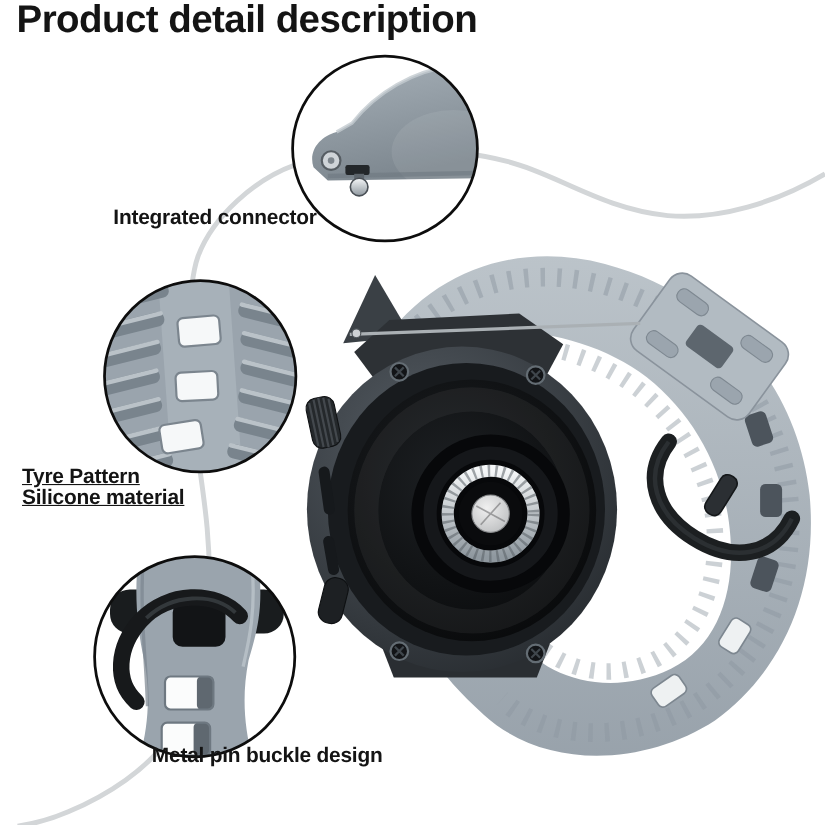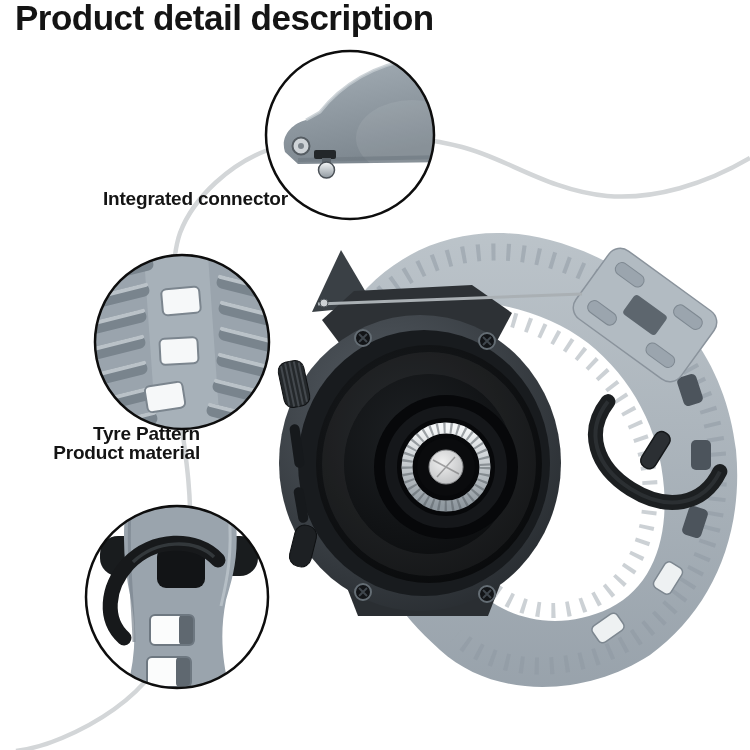--- a/index.html
+++ b/index.html
@@ -13,21 +13,21 @@
   .stage svg{position:absolute;left:0;top:0;}
   .page-title{
     position:absolute;left:15px;top:-2px;margin:0;
     font-size:35px;font-weight:bold;letter-spacing:-0.5px;color:var(--text-black);
   }
   .label{
     position:absolute;font-weight:bold;font-size:19px;letter-spacing:-0.2px;
     color:var(--text-black);white-space:nowrap;
   }
   .lbl-connector{left:103px;top:188px;}
-  .lbl-tyre{left:20px;top:424px;width:180px;text-align:right;line-height:19px;white-space:normal;}
+  .lbl-tyre{left:20px;top:424px;width:180px;text-align:left;line-height:19px;white-space:normal;text-decoration:underline;}
   .lbl-buckle{left:138px;top:677px;}
 </style>
 </head>
 <body>
 
 <div class="stage">
 
 <svg width="750" height="750" viewBox="0 0 750 750">
   <defs>
     <linearGradient id="bandGrad" x1="0" y1="228" x2="0" y2="706" gradientUnits="userSpaceOnUse">
@@ -289,17 +289,18 @@
     <circle cx="177" cy="597" r="91" fill="none" stroke="#0d0d0d" stroke-width="2.5"></circle>
   </g>
 </svg>
 
   <h1 class="page-title">Product detail description</h1>
 
   <div class="label lbl-connector">Integrated connector</div>
 
   <div class="label lbl-tyre">
     <div>Tyre Pattern</div>
-    <div>Product material</div>
+    <div>Silicone material</div>
   </div>
 
+  <div class="label lbl-buckle">Metal pin buckle design</div>
 
 </div>
 
 </body></html>

